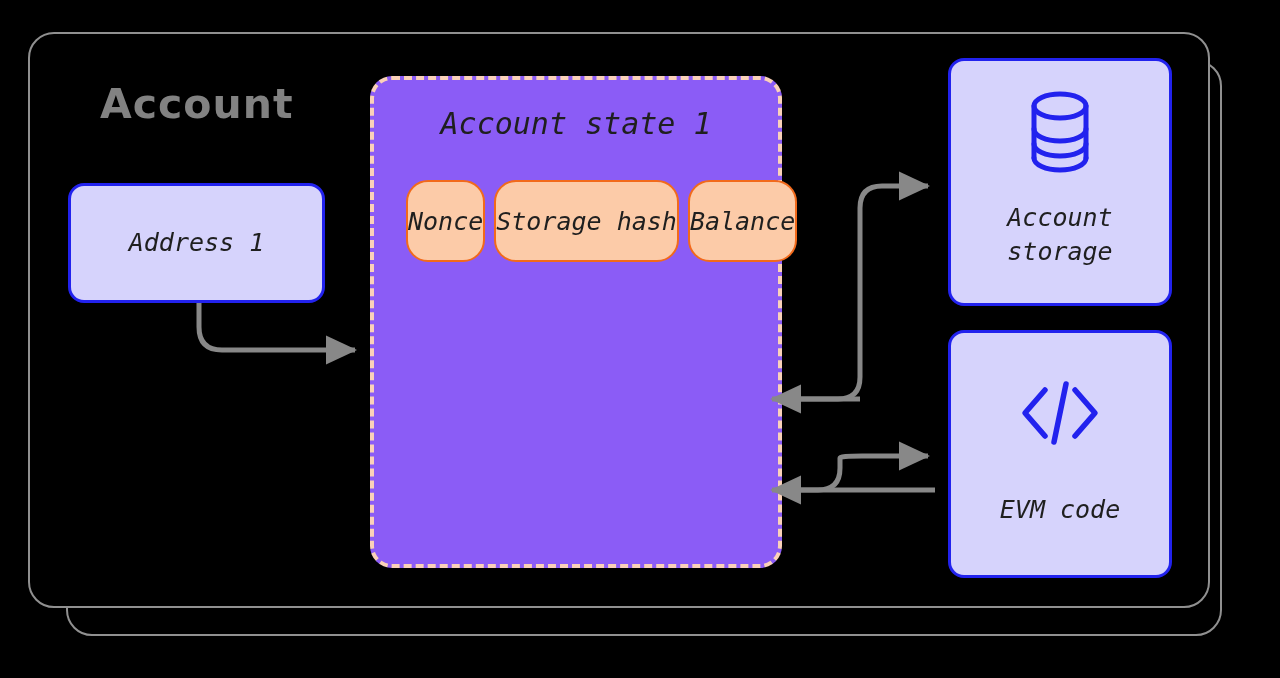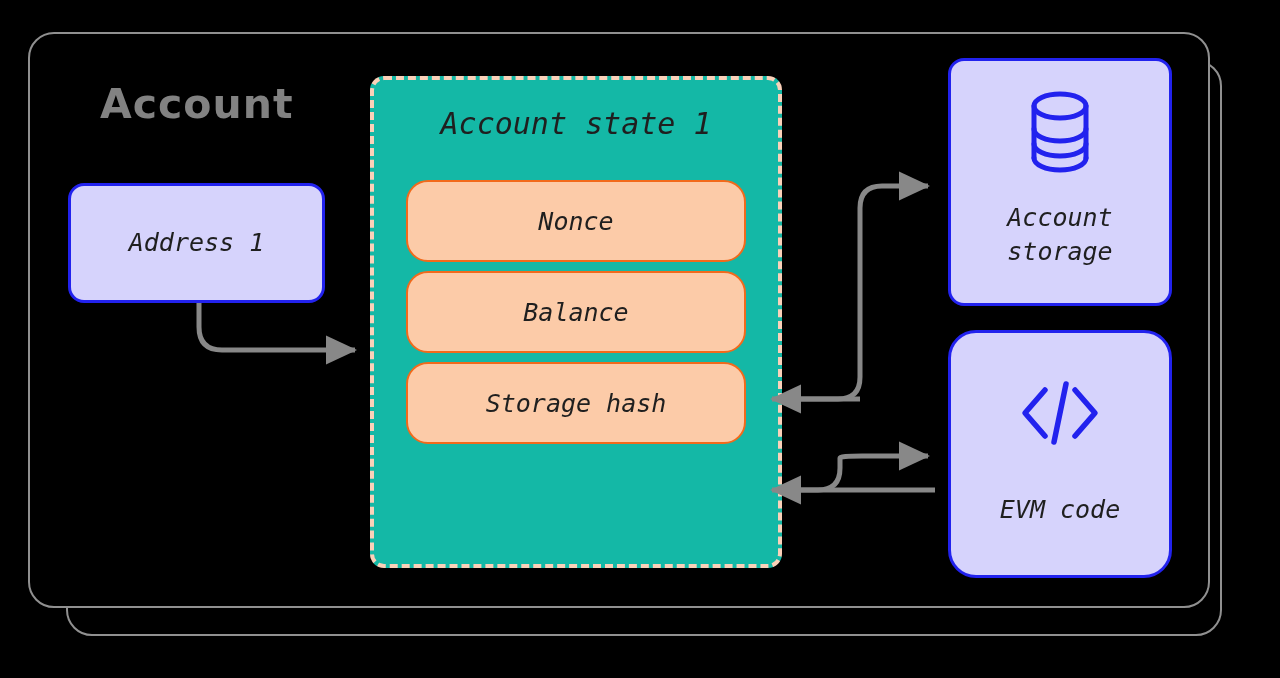--- a/index.html
+++ b/index.html
@@ -86,58 +86,56 @@
     justify-content: flex-start;
     padding-top: 28px;
   }
   #evmcode-box {
     left: 948px;
     top: 330px;
     width: 224px;
     height: 248px;
     justify-content: flex-start;
     padding-top: 44px;
-    border-radius: 28px;
   }
   #storage-box .label { margin-top: 26px; }
   #evmcode-box .label { margin-top: 44px; }
 
   .node-icon { display: block; }
 
   
   #state-box {
     position: absolute;
     left: 370px;
     top: 76px;
     width: 412px;
     height: 492px;
-    background: #14b8a6;
+    background: #8b5cf6;
     border: 4px dashed #FAD1B9;
-    border-radius: 14px;
+    border-radius: 22px;
     box-sizing: border-box;
   }
   #state-title {
     position: absolute;
     left: 0;
     right: 0;
     top: 26px;
     text-align: center;
     font-family: "DejaVu Sans Mono", monospace;
     font-style: italic;
     font-size: 30px;
     color: #1f1f1f;
     white-space: nowrap;
   }
   .field-list {
     position: absolute;
     left: 32px;
     right: 32px;
     top: 100px;
     display: flex;
-    flex-direction: column;
     gap: 9px;
   }
   .field {
     height: 82px;
     background: #FCCBA8;
     border: 2.5px solid #F26A1B;
     border-radius: 22px;
     box-sizing: border-box;
     display: flex;
     align-items: center;
@@ -173,24 +171,24 @@
     <span class="label">Address 1</span>
   </div>
 
   <div id="state-box">
     <div id="state-title">Account state 1</div>
     <div class="field-list">
       <div class="field">
         <span>Nonce</span>
       </div>
       <div class="field">
-        <span>Balance</span>
+        <span>Storage hash</span>
       </div>
       <div class="field">
-        <span>Storage hash</span>
+        <span>Balance</span>
       </div>
     </div>
   </div>
 
   <div class="node-blue" id="storage-box">
     <svg class="node-icon" width="74" height="86" viewBox="0 0 74 86">
       <g fill="none" stroke="#2222EE" stroke-width="5" stroke-linecap="round">
         <ellipse cx="37" cy="17" rx="26" ry="12"></ellipse>
         <path d="M11 17 L11 69"></path>
         <path d="M63 17 L63 69"></path>

